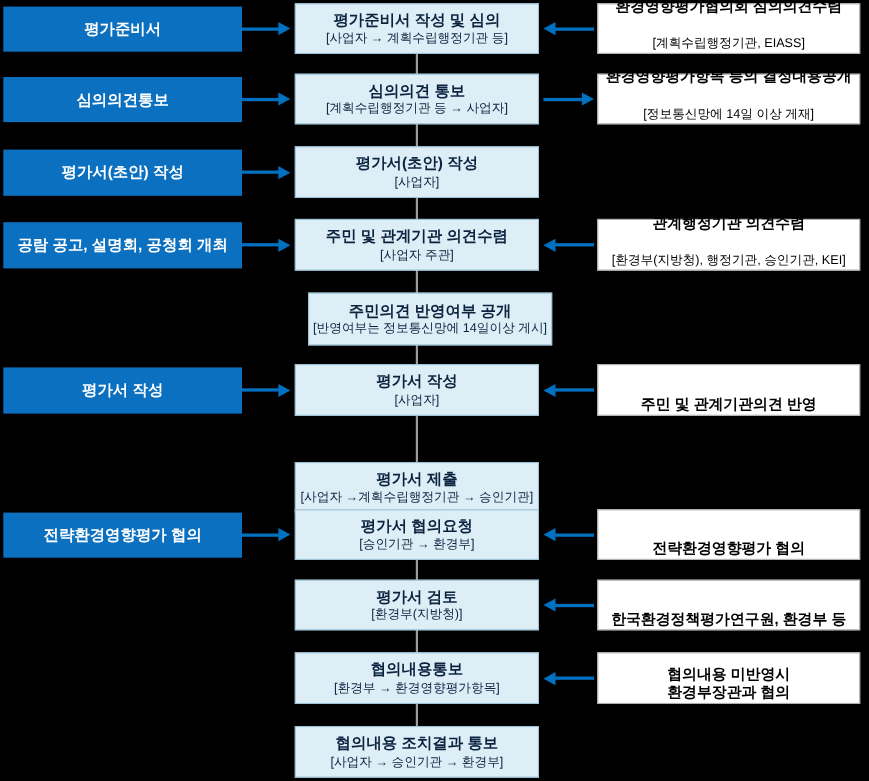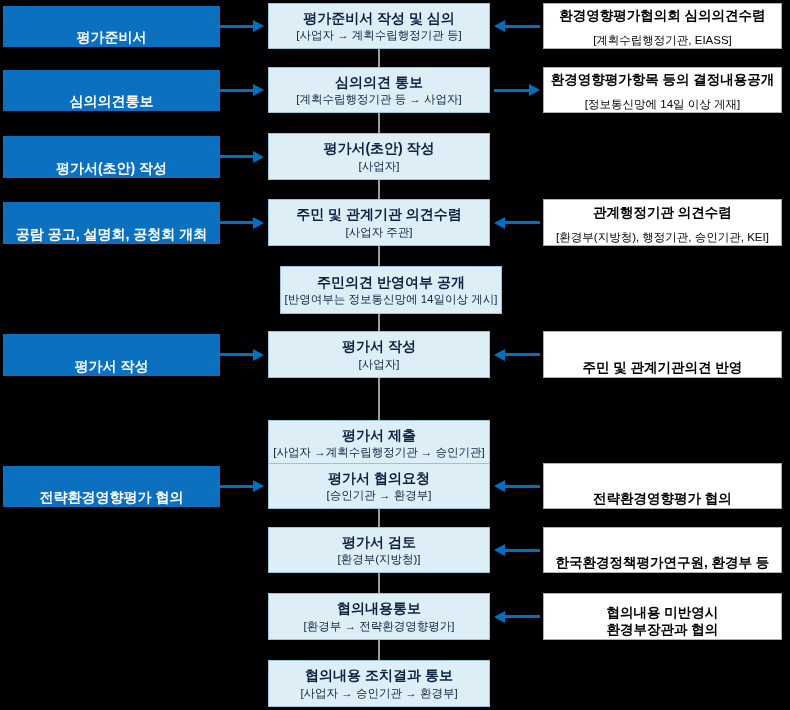--- a/index.html
+++ b/index.html
@@ -11,41 +11,41 @@
   .row { position:absolute; left:0; width:790px; }
   
   #connector {
     position:absolute; left:378px; top:26px; width:2px; height:638px;
     background:#9b9b9b; z-index:0;
   }
   
   .stage-box {
     position:absolute; left:3px; width:217px; top:3px; bottom:2px;
     background:#0b70c0; color:#ffffff; font-weight:bold; font-size:14px;
-    display:flex; align-items:flex-end; justify-content:center;
+    display:flex; align-items:center; justify-content:center;
     text-align:center; z-index:1; white-space:nowrap;
   }
   
   .process-box {
     position:absolute; left:268px; width:222px; top:0; bottom:0;
     background:#ddeef6; border:1px solid #9cc3d7; box-sizing:border-box;
     color:#0c2340; display:flex; flex-direction:column; align-items:center;
     justify-content:center; text-align:center; z-index:1; line-height:1.3;
   }
   .process-box .title { font-size:14px; font-weight:bold; white-space:nowrap; }
   .process-box .detail { font-size:11.5px; margin-top:1px; white-space:nowrap; }
   
   .side-box {
     position:absolute; left:543px; width:239px; top:0; bottom:0;
     background:#ffffff; border:1px solid #aeaeae; box-sizing:border-box;
     color:#000000; display:flex; flex-direction:column; align-items:center;
     justify-content:flex-end; text-align:center; z-index:1; line-height:1.3;
   }
   .side-box .title, .side-box .title2 { font-size:13.5px; font-weight:bold; white-space:nowrap; }
-  .side-box .detail { font-size:11.5px; margin-top:9px; white-space:nowrap; }
+  .side-box .detail { font-size:11.5px; margin-top:19px; white-space:nowrap; }
   
   .arrow {
     position:absolute; top:0; bottom:0; display:flex; align-items:center; z-index:1;
   }
   .arrow.stage-arrow { left:220px; width:44px; }
   .arrow.side-arrow  { left:494px; width:46px; }
   .arrow .shaft { flex:1; height:3px; background:#0070c0; }
   .arrow .head { width:0; height:0; border-top:6px solid transparent; border-bottom:6px solid transparent; }
   .arrow .head.right { border-left:11px solid #0070c0; margin-left:-1px; }
   .arrow .head.left  { border-right:11px solid #0070c0; margin-right:-1px; }
@@ -202,21 +202,21 @@
         <div class="shaft"></div>
       </div>
     <div class="side-box">
       <div class="title">한국환경정책평가연구원, 환경부 등</div>
     </div>
   </div>
 
   <div class="row" style="top:593px;height:47px;padding-left:44px;">
     <div class="process-box">
       <div class="title">협의내용통보</div>
-      <div class="detail">[환경부 → 전략환경영향평가]</div>
+      <div class="detail">[환경부 → 환경영향평가항목]</div>
     </div>
     <div class="arrow side-arrow">
         <div class="head left"></div>
         <div class="shaft"></div>
       </div>
     <div class="side-box">
       <div class="title">협의내용 미반영시</div>
       <div class="title2">환경부장관과 협의</div>
     </div>
   </div>

